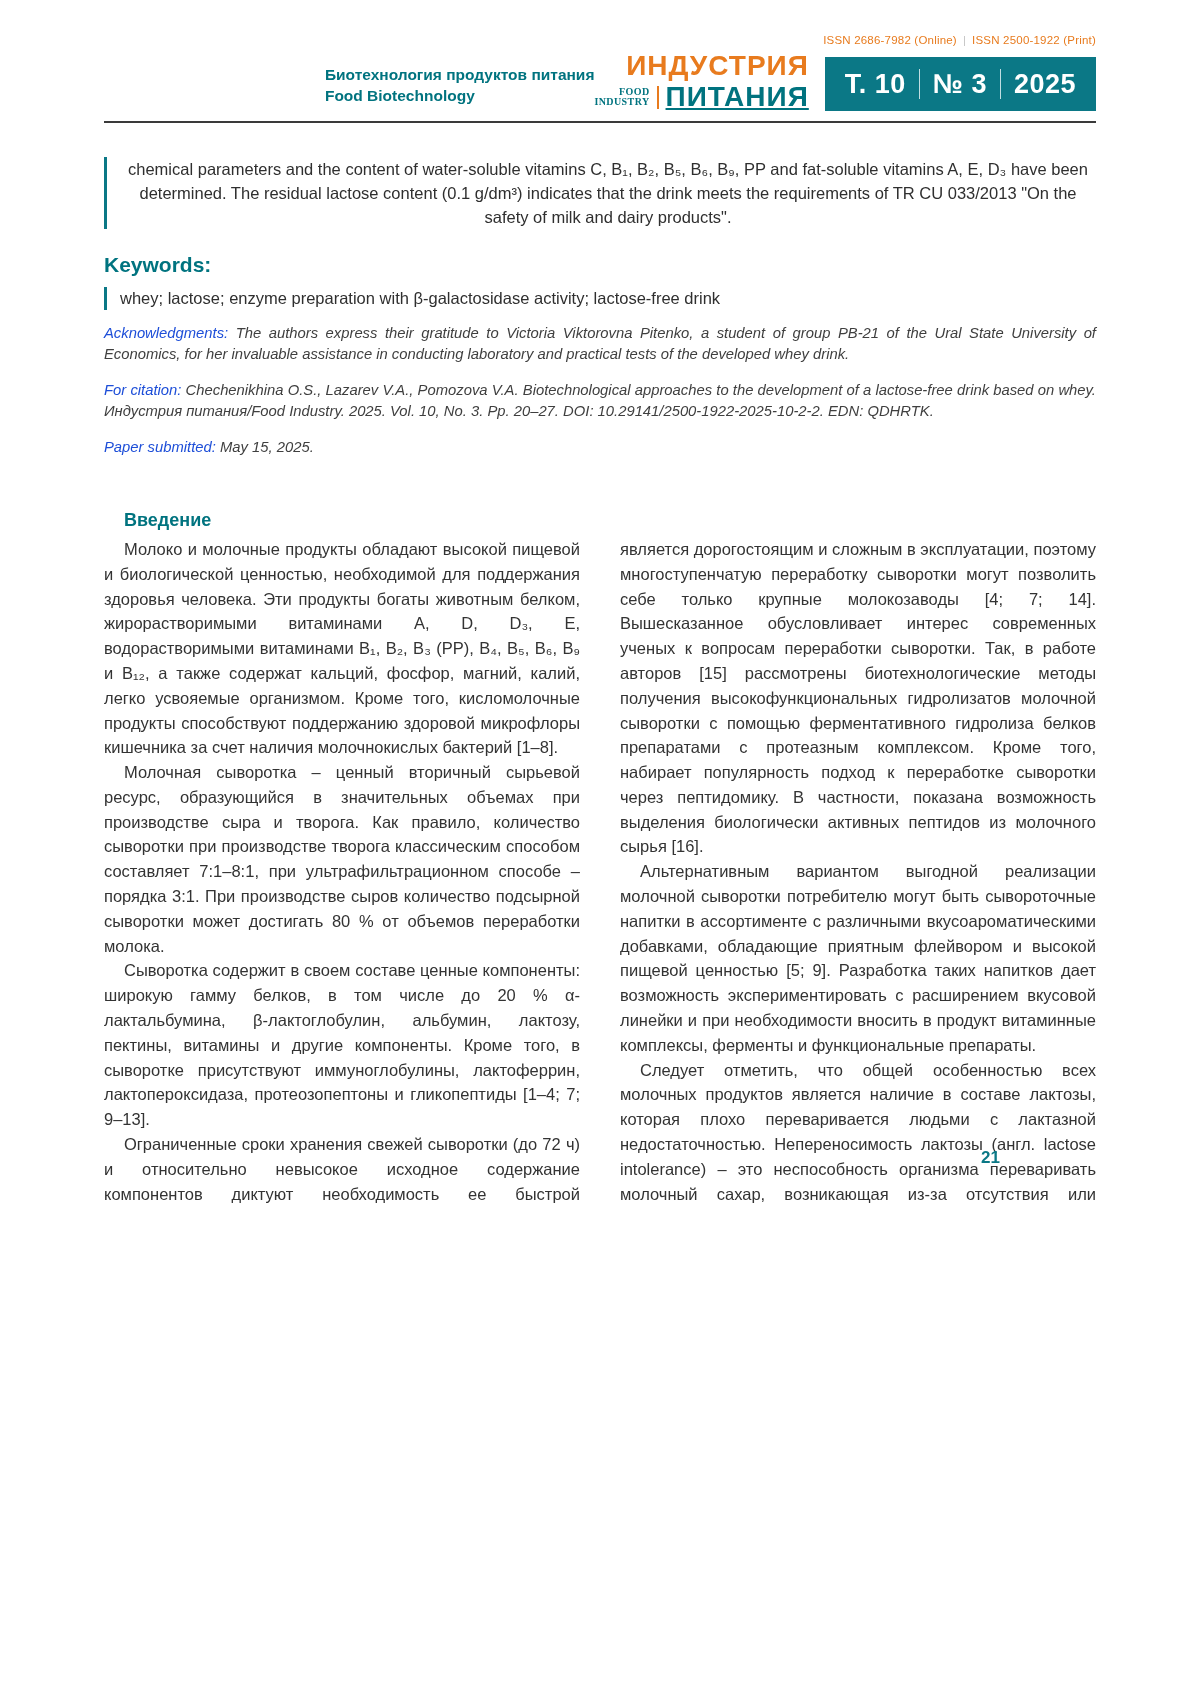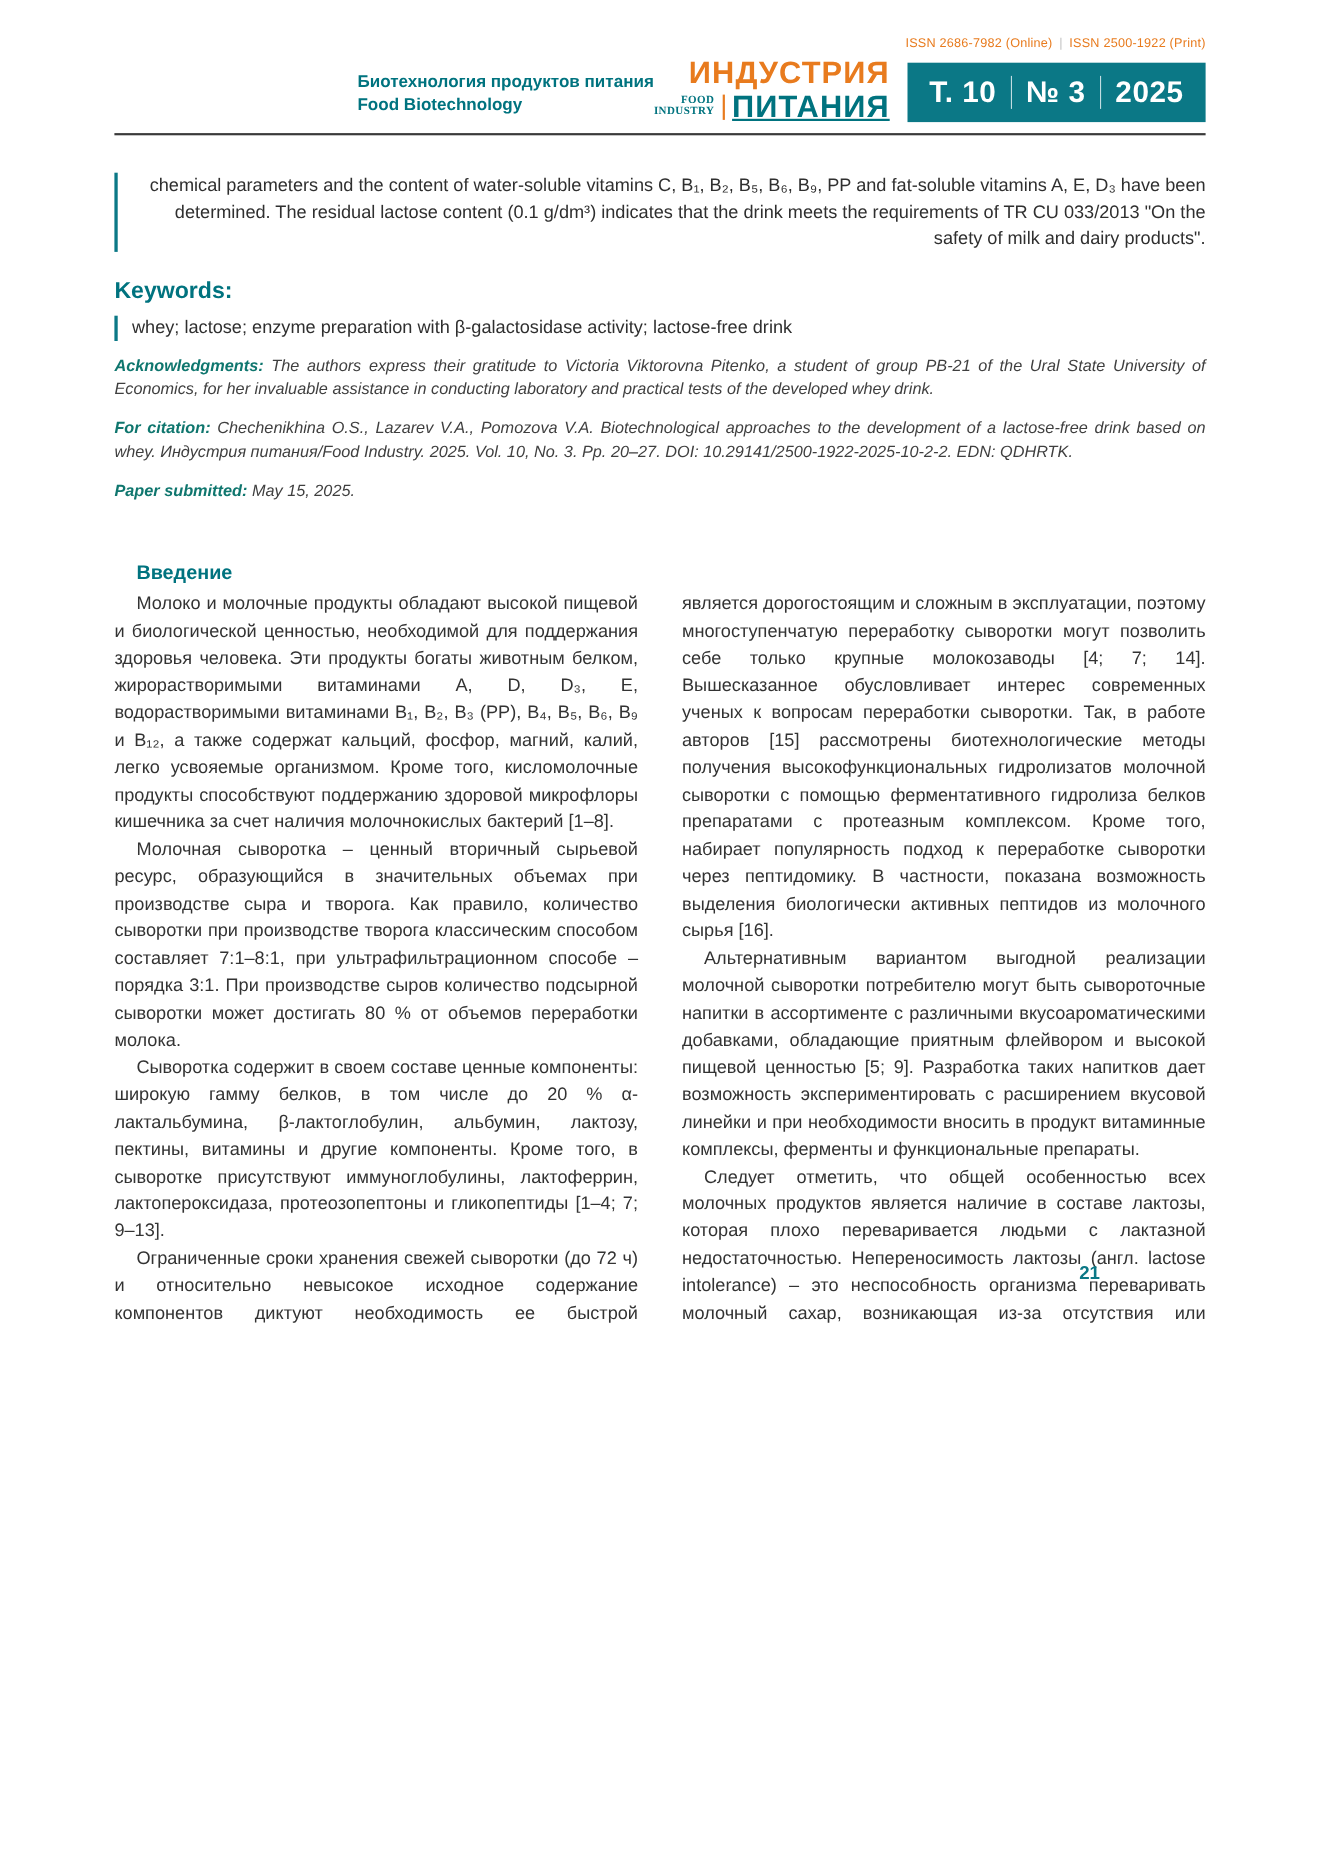--- a/index.html
+++ b/index.html
@@ -54,40 +54,40 @@
     border:none;border-top:2px solid #3a3a3a;
     margin:10px 0 0 0;
   }
   
   .lead-block{
     margin-top:34px;
     border-left:3px solid #0b7886;
     padding-left:13px;
     font-size:16.5px;line-height:1.46;
     color:#2f2f2f;
-    text-align:right;
+    text-align:center;
   }
   .kw-heading{
     color:#00737f;font-size:21px;font-weight:800;
     margin:24px 0 10px 0;
   }
   .kw-line{
     border-left:3px solid #0b7886;
     padding-left:13px;
     font-size:16.5px;line-height:1.4;color:#2f2f2f;
   }
   
   .meta-par{
     margin-top:13px;
     font-size:14.8px;line-height:1.42;
     font-style:italic;
     text-align:justify;
     color:#3f3f3f;
   }
-  .meta-label{color:#0f766e;font-weight:700;}
+  .meta-label{color:#1d4ed8;font-weight:400;}
   
   .intro-heading{
     margin:52px 0 6px 0;
     padding-left:20px;
     color:#00737f;
     font-size:18px;font-weight:700;
   }
   .columns{display:flex;gap:40px;margin-top:2px;}
   .col{flex:1;min-width:0;}
   .col p{

